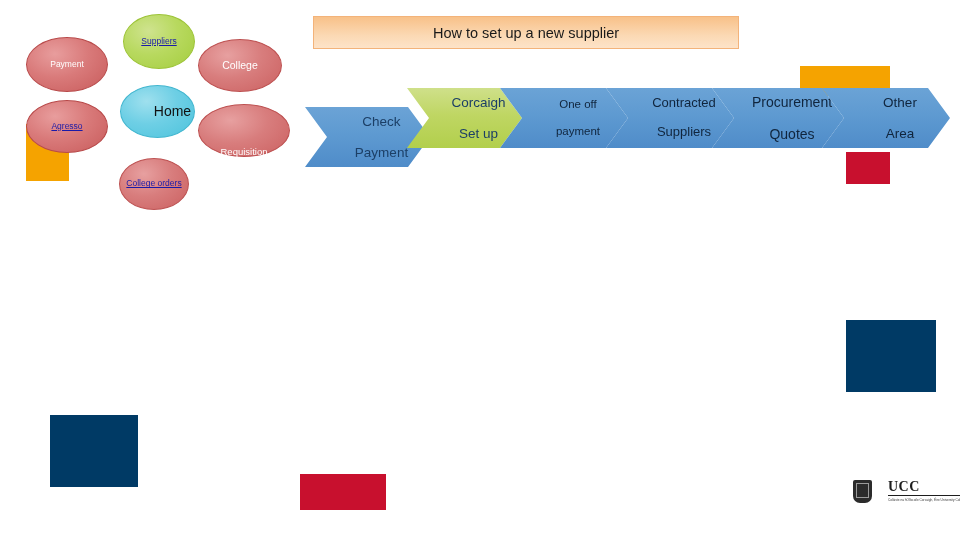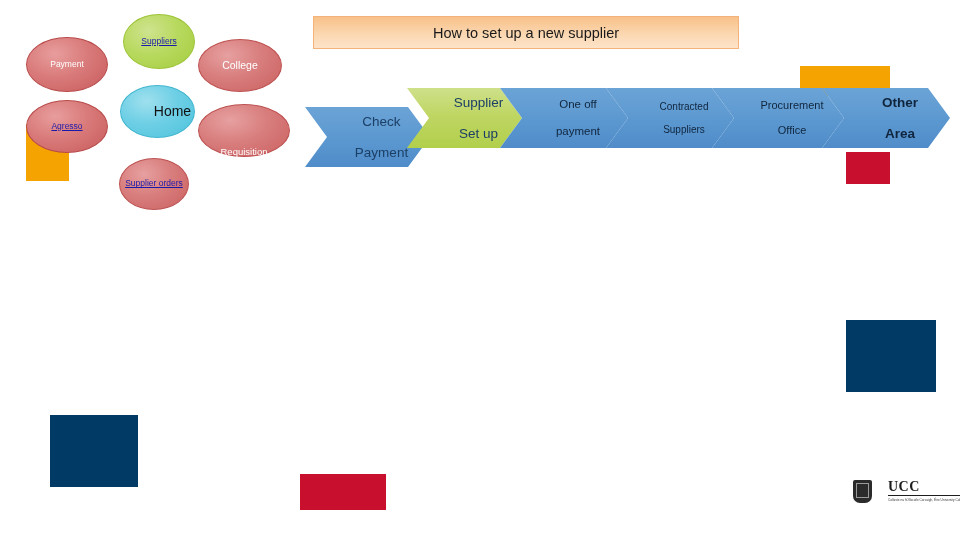--- a/index.html
+++ b/index.html
@@ -177,23 +177,23 @@
   .chev-1 { left: 305px;  width: 125px; margin-top: 19px; }
   .chev-2 { left: 407px;  width: 115px; }
   .chev-3 { left: 500px;  width: 128px; justify-content: center; }
   .chev-4 { left: 606px;  width: 128px; }
   .chev-5 { left: 712px;  width: 132px; }
   .chev-6 { left: 822px;  width: 128px; }
 
   .chev-1 span { font-size: 13.5px; color: #1c3f66; }
   .chev-2 span { font-size: 13.5px; color: #1c3f66; }
   .chev-3 span { font-size: 11.5px; color: #10253d; }
-  .chev-4 span { font-size: 10px; color: #10253d; }
-  .chev-5 span { font-size: 11px;   color: #10253d; }
-  .chev-6 span { font-size: 13.5px; color: #10253d; font-weight: bold; }
+  .chev-4 span { font-size: 13px; color: #10253d; }
+  .chev-5 span { font-size: 14px;   color: #10253d; }
+  .chev-6 span { font-size: 13.5px; color: #10253d; }
 
   
   .block {
     position: absolute;
   }
   .blk-orange-left   { left: 26px;  top: 124px; width: 43px;  height: 57px;  background: #f5a300; }
   .blk-orange-right  { left: 800px; top: 66px;  width: 90px;  height: 30px;  background: #f5a300; }
   .blk-red-right     { left: 846px; top: 152px; width: 44px;  height: 32px;  background: #c8102e; }
   .blk-navy-right    { left: 846px; top: 320px; width: 90px;  height: 72px;  background: #003a65; }
   .blk-navy-left     { left: 50px;  top: 415px; width: 88px;  height: 72px;  background: #003a65; }
@@ -295,33 +295,33 @@
 
   <div class="oval oval-home">
     <span>Home</span>
   </div>
 
   <div class="oval oval-requisition">
     <span>Requisition</span>
   </div>
 
   <div class="oval oval-purchase">
-    <span>Supplier orders</span>
+    <span>College orders</span>
   </div>
 
   <div class="chev chev-blue chev-1">
     <span>
       <span>Check</span><br>
       <span>Payment</span>
     </span>
   </div>
 
   <div class="chev chev-green chev-2">
     <span>
-      <span>Supplier</span><br>
+      <span>Corcaigh</span><br>
       <span>Set up</span>
     </span>
   </div>
 
   <div class="chev chev-blue chev-3">
     <span>
       <span>One off</span><br>
       <span>payment</span>
     </span>
   </div>
@@ -329,21 +329,21 @@
   <div class="chev chev-blue chev-4">
     <span>
       <span>Contracted</span><br>
       <span>Suppliers</span>
     </span>
   </div>
 
   <div class="chev chev-blue chev-5">
     <span>
       <span>Procurement</span><br>
-      <span>Office</span>
+      <span>Quotes</span>
     </span>
   </div>
 
   <div class="chev chev-blue chev-6">
     <span>
       <span>Other</span><br>
       <span>Area</span>
     </span>
   </div>
 

